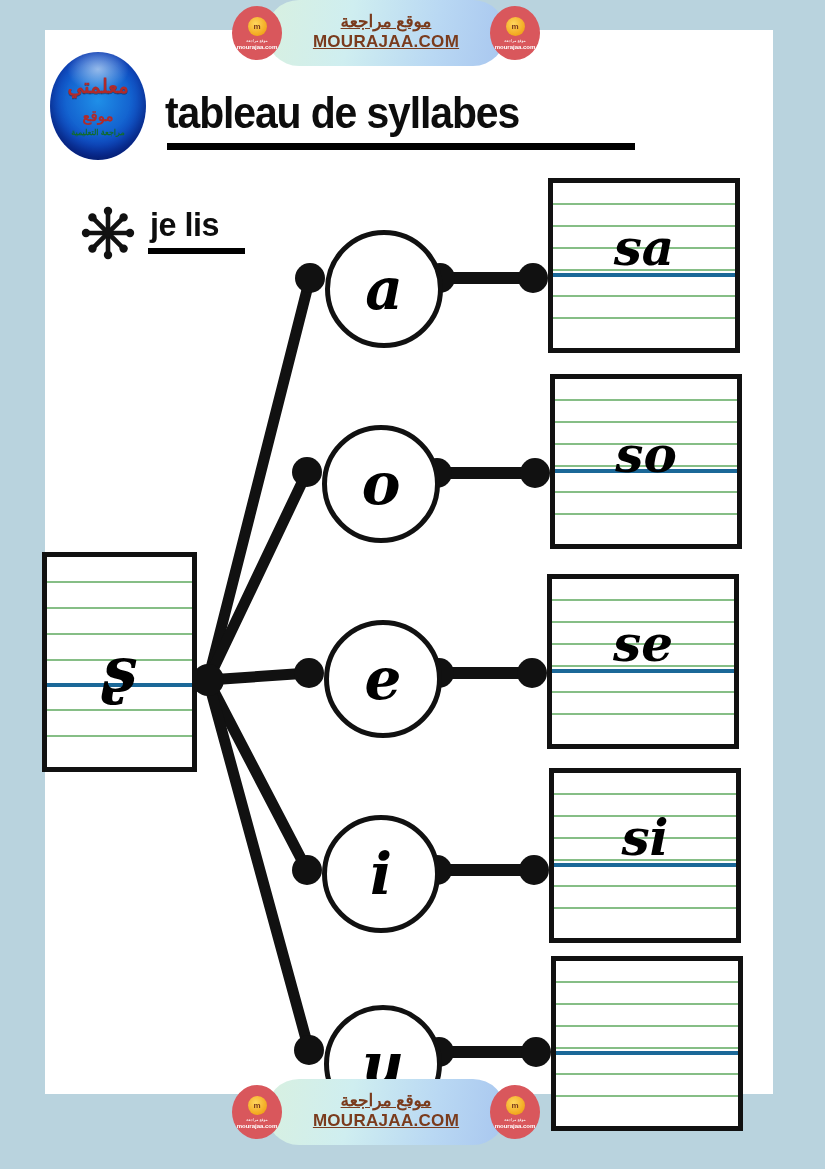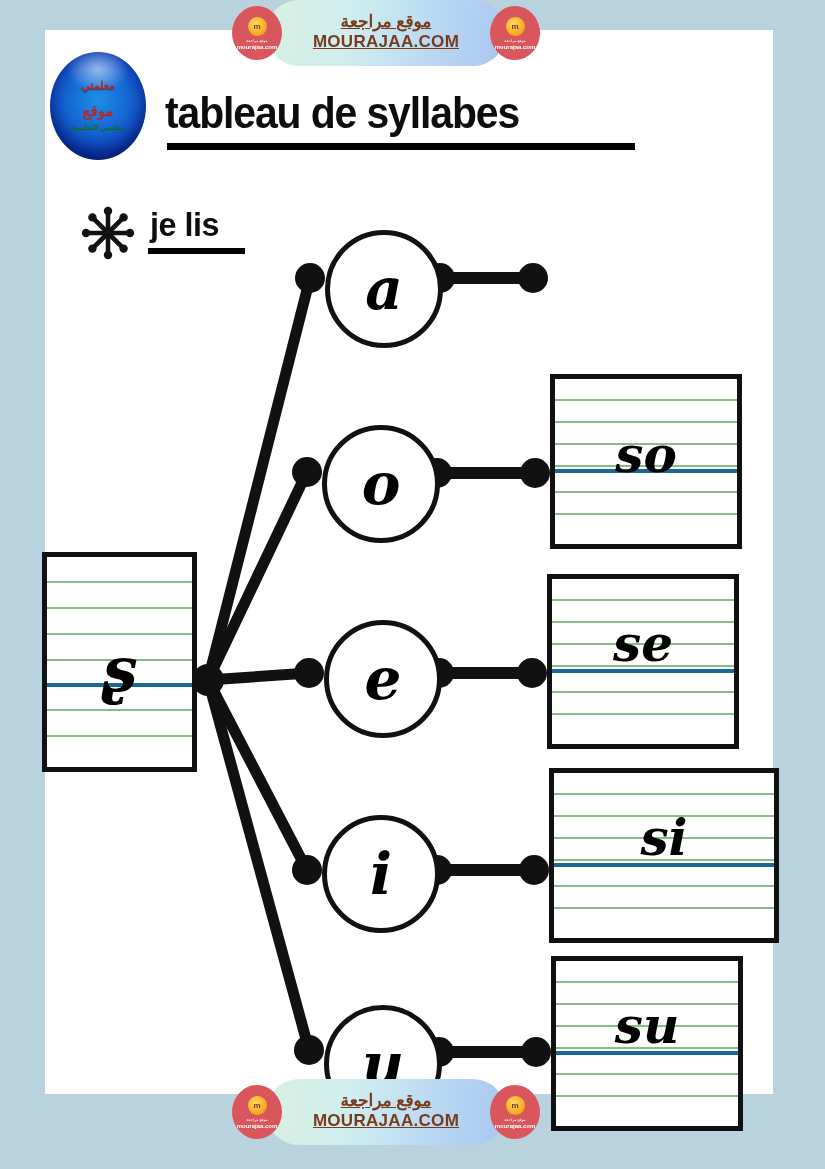--- a/index.html
+++ b/index.html
@@ -21,21 +21,21 @@
     position:absolute; left:5px; top:22px;
     width:96px; height:108px;
     border-radius:50%;
     background:
       radial-gradient(ellipse 46% 30% at 50% 16%, rgba(255,255,255,.55) 0%, rgba(255,255,255,0) 70%),
       radial-gradient(circle at 50% 45%, #1f8fe8 0%, #1464d0 42%, #0a33b4 72%, #06207f 100%);
     box-shadow:inset 0 -8px 14px rgba(0,0,0,.35);
     display:flex;flex-direction:column;align-items:center;justify-content:center;
     overflow:hidden;
   }
-  #logo .l1{font-size:11px;font-weight:bold;color:#b02a2a;line-height:1;margin-bottom:12px;
+  #logo .l1{font-size:20px;font-weight:bold;color:#b02a2a;line-height:1;margin-bottom:12px;
             text-shadow:0 1px 0 rgba(0,0,0,.35);}
   #logo .l2{font-size:15px;font-weight:bold;color:#b02a2a;line-height:1;margin-bottom:6px;}
   #logo .l3{font-size:8px;font-weight:bold;color:#116b2e;line-height:1;}
   
   #title{
     position:absolute;left:120px;top:58px;
     font-size:44px;font-weight:bold;color:#0d0d0d;
     letter-spacing:-1.2px;
     transform:scaleX(.93);transform-origin:left center;
     white-space:nowrap;
@@ -67,21 +67,21 @@
   }
   
   #srcbox{left:-3px;top:522px;width:145px;height:210px;}
   #srcbox .syl{font-size:62px;top:82px;letter-spacing:1px;}
   
   .dest{width:182px;height:165px;}
   .dest .syl{font-size:50px;letter-spacing:0px;}
   #d0{left:503px;top:148px;}
   #d1{left:505px;top:344px;}
   #d2{left:502px;top:544px;}
-  #d3{left:504px;top:738px;padding-left:38px;}
+  #d3{left:504px;top:738px;}
   #d4{left:506px;top:926px;}
   
   .vcircle{
     position:absolute;width:108px;height:108px;border-radius:50%;
     border:5px solid #111;background:#fff;
     display:flex;align-items:center;justify-content:center;
     font-family:"DejaVu Serif", serif;font-style:italic;font-weight:bold;
     font-size:58px;color:#000;line-height:1;
   }
   #v0{left:280px;top:200px;}
@@ -127,21 +127,21 @@
   .b-right{margin-left:-16px;}
 </style>
 </head>
 <body>
 
 <div id="page">
 
   <div id="logo">
     <div class="l1">معلمتي</div>
     <div class="l2">موقع</div>
-    <div class="l3">معلمتي التعليمية</div>
+    <div class="l3">مراجعة التعليمية</div>
   </div>
 
   <div id="title">tableau de syllabes</div>
   <div id="title-rule"></div>
 
   <div id="jelis-wrap">
     <span id="star">
       <svg width="56" height="56" viewBox="0 0 56 56">
         <g stroke="#111" stroke-width="4.6" stroke-linecap="round">
           <line x1="28" y1="28" x2="28" y2="6"></line>
@@ -215,20 +215,32 @@
       <div class="gl" style="top:50px"></div>
       <div class="gl" style="top:76px"></div>
       <div class="gl" style="top:102px"></div>
       <div class="bl" style="top:126px"></div>
       <div class="gl" style="top:152px"></div>
       <div class="gl" style="top:178px"></div>
     </div>
     <div class="syl">ʂ</div>
   </div>
 
+  <div class="rulebox dest" id="d0">
+    <div class="lines">
+      <div class="gl" style="top:20px"></div>
+      <div class="gl" style="top:42px"></div>
+      <div class="gl" style="top:64px"></div>
+      <div class="gl" style="top:86px"></div>
+      <div class="bl" style="top:90px"></div>
+      <div class="gl" style="top:112px"></div>
+      <div class="gl" style="top:134px"></div>
+    </div>
+    <div class="syl" style="top:40px">sa</div>
+  </div>
 
   <div class="rulebox dest" id="d1">
     <div class="lines">
       <div class="gl" style="top:20px"></div>
       <div class="gl" style="top:42px"></div>
       <div class="gl" style="top:64px"></div>
       <div class="gl" style="top:86px"></div>
       <div class="bl" style="top:90px"></div>
       <div class="gl" style="top:112px"></div>
       <div class="gl" style="top:134px"></div>
@@ -265,21 +277,20 @@
   <div class="rulebox dest" id="d4">
     <div class="lines">
       <div class="gl" style="top:20px"></div>
       <div class="gl" style="top:42px"></div>
       <div class="gl" style="top:64px"></div>
       <div class="gl" style="top:86px"></div>
       <div class="bl" style="top:90px"></div>
       <div class="gl" style="top:112px"></div>
       <div class="gl" style="top:134px"></div>
     </div>
-    <div class="syl" style="top:40px">su</div>
   </div>
 
   <div class="vcircle" id="v0">a</div>
   <div class="vcircle" id="v1">o</div>
   <div class="vcircle" id="v2">e</div>
   <div class="vcircle" id="v3">i</div>
   <div class="vcircle" id="v4">u</div>
 
 </div>
 

